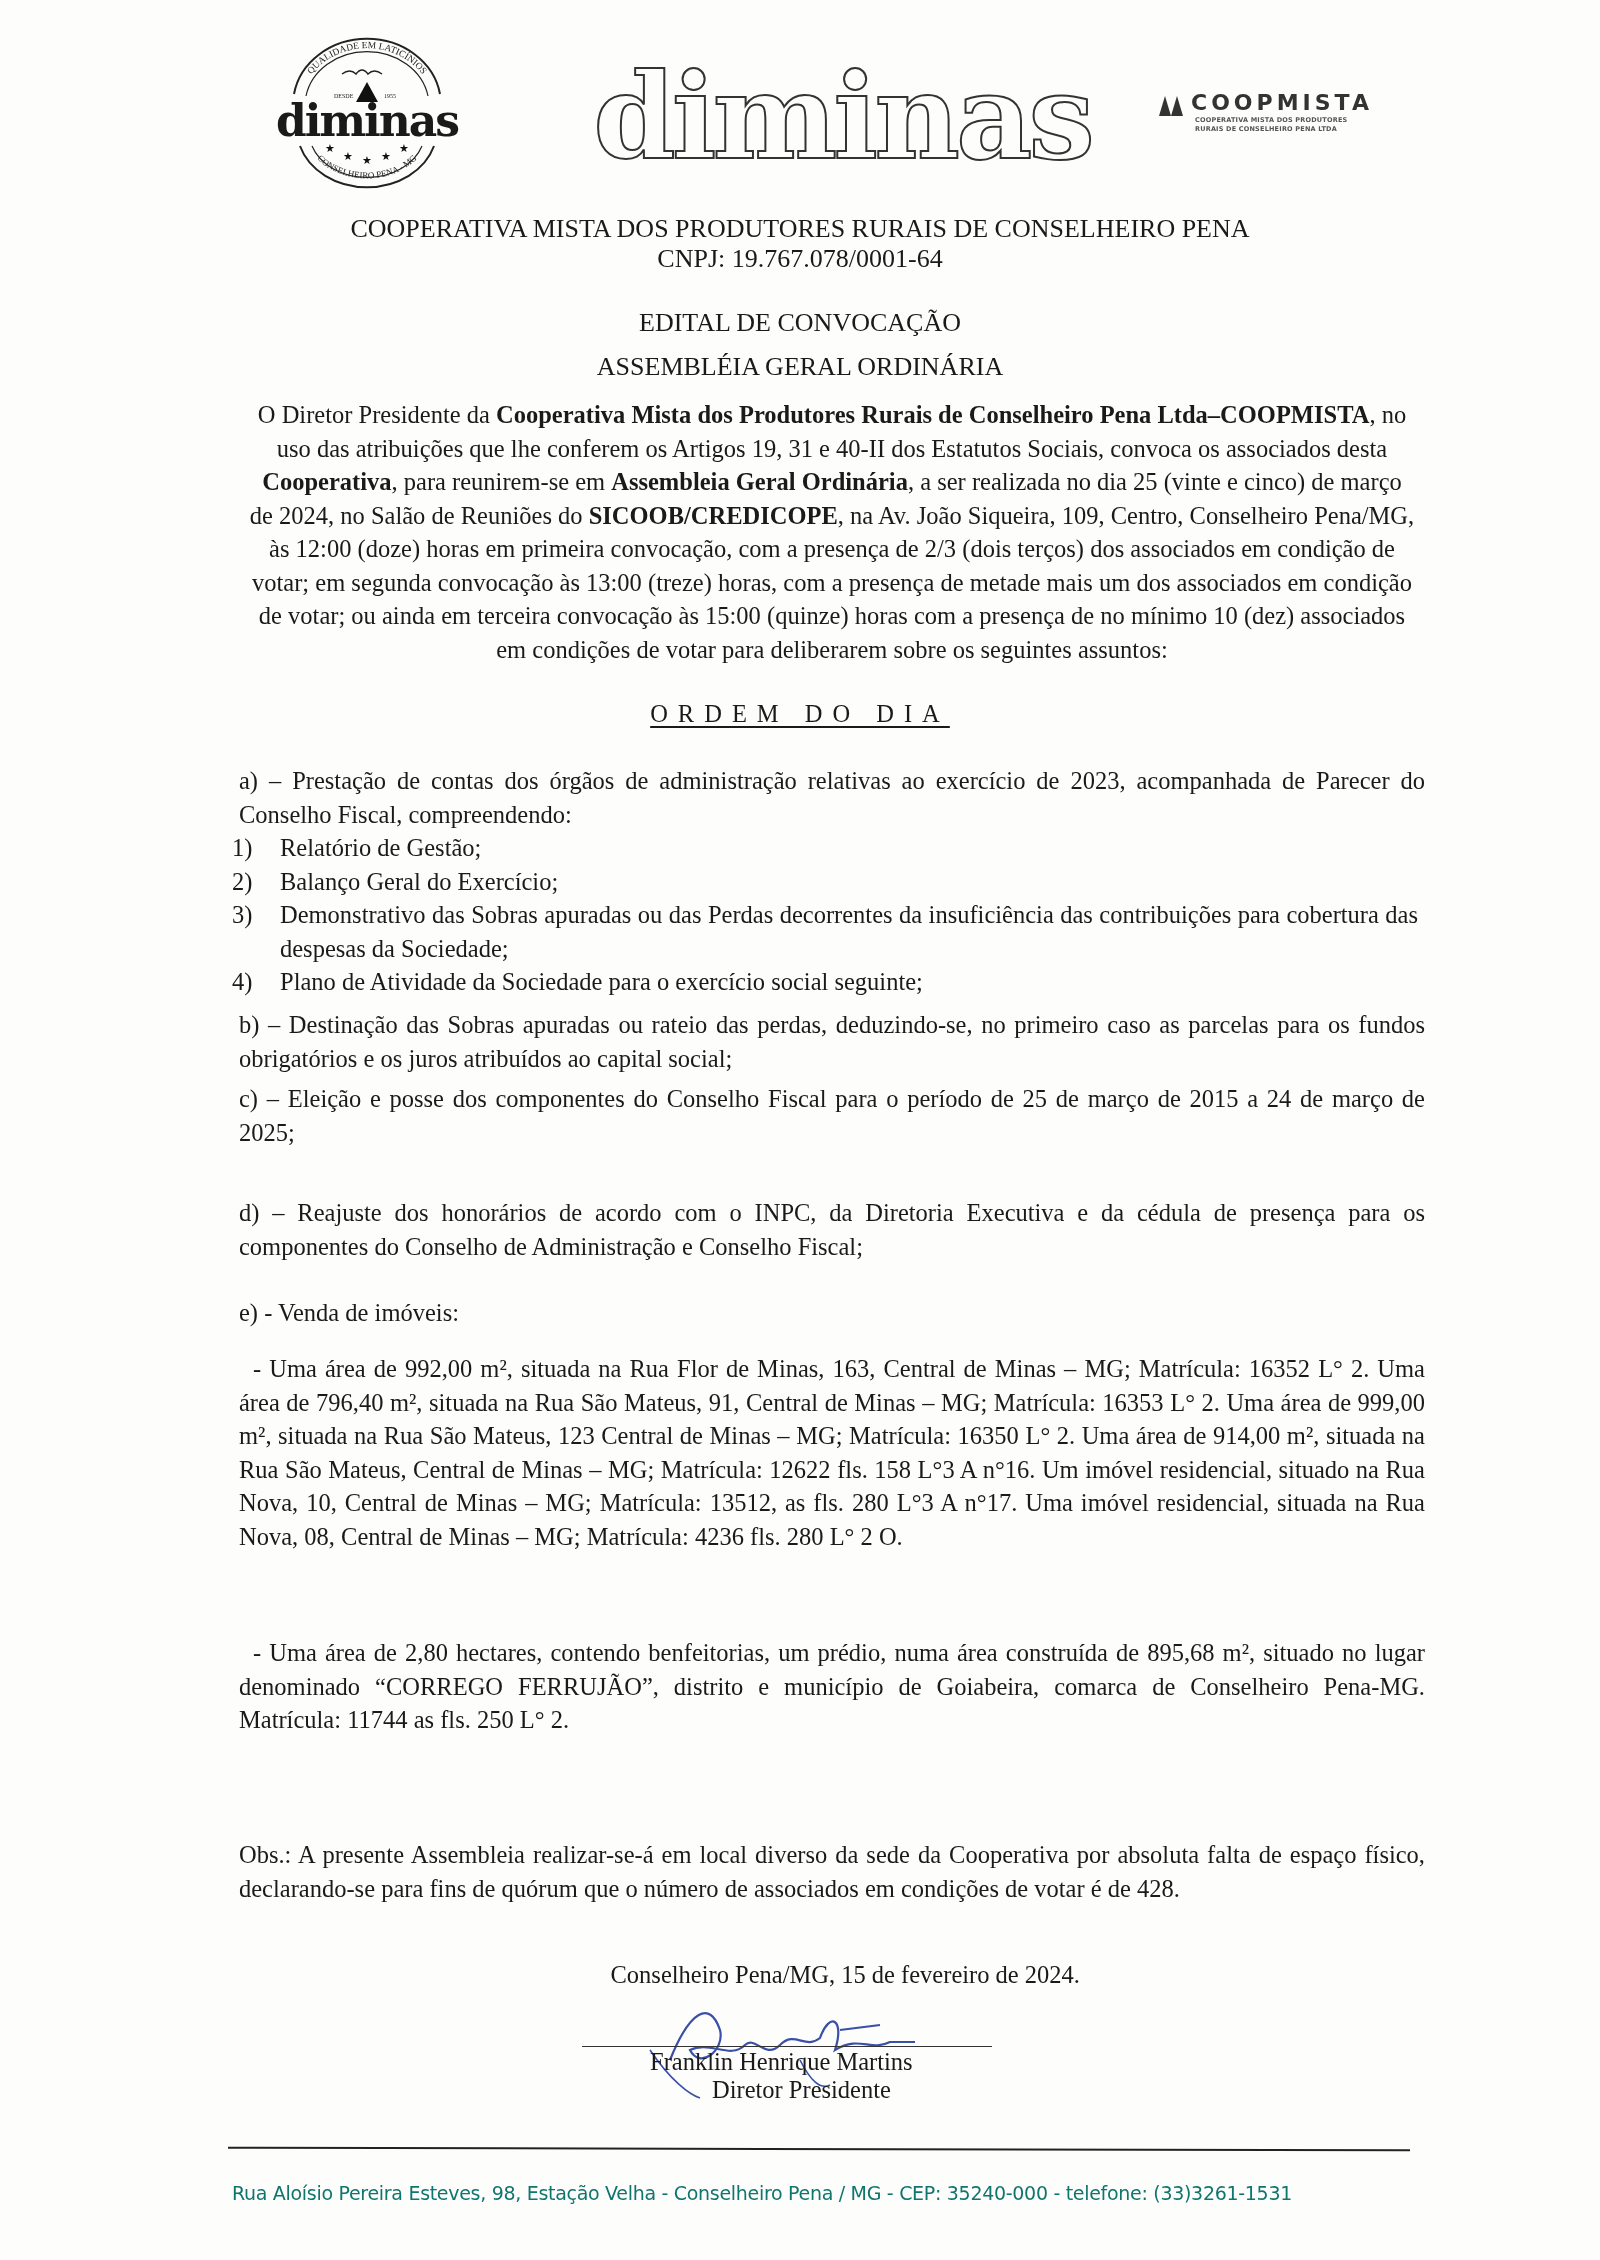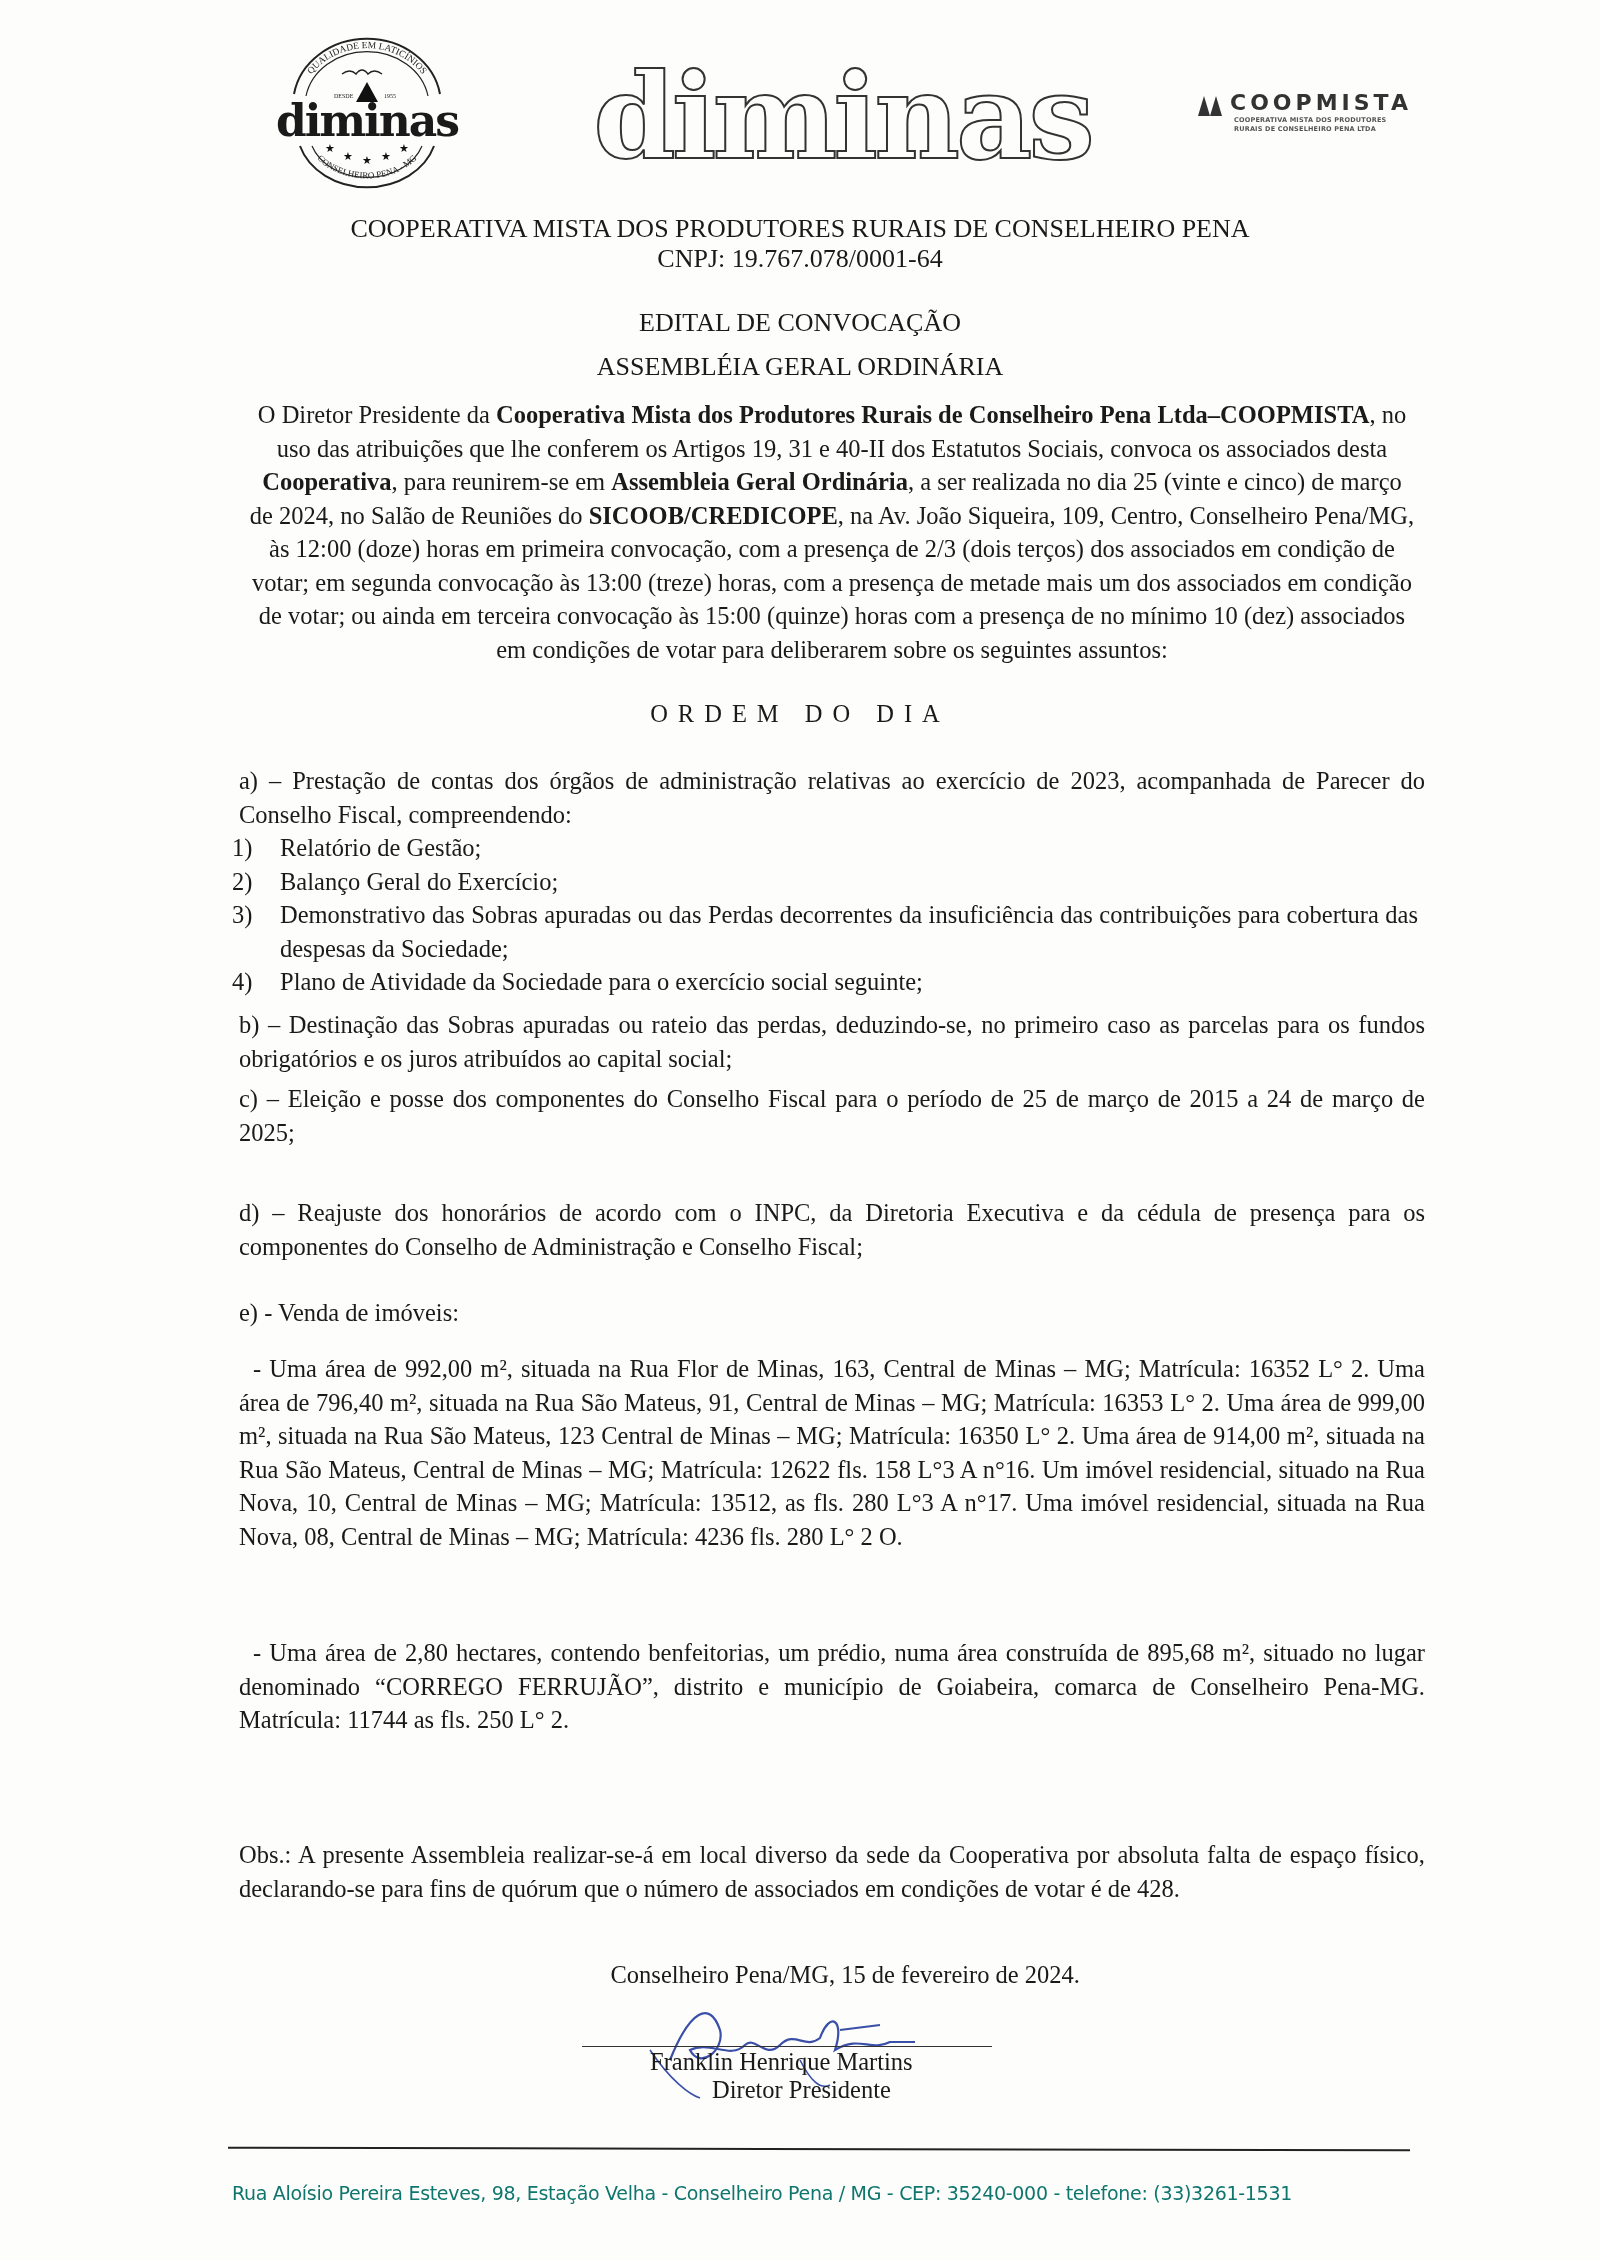--- a/index.html
+++ b/index.html
@@ -4,32 +4,32 @@
   <style>
     html, body { margin: 0; padding: 0; background: #ffffff; }
     body { width: 1600px; height: 2260px; position: relative; overflow: hidden; color: #1a1a1a; font-family: "Liberation Serif", "DejaVu Serif", serif; }
     .page { position: absolute; left: 0; top: 0; width: 1600px; height: 2260px; background: #fdfdfc; }
 
     
     .logo-badge { position: absolute; left: 272px; top: 22px; width: 190px; height: 180px; }
     .logo-badge svg { width: 100%; height: 100%; }
     .logo-outline { position: absolute; left: 572px; top: 62px; width: 540px; height: 110px; }
     .logo-outline svg { width: 100%; height: 100%; }
-    .logo-coop { position: absolute; left: 1196px; top: 94px; width: 240px; height: 50px; }
+    .logo-coop { position: absolute; left: 1157px; top: 94px; width: 240px; height: 50px; }
     .coop-mark { position: absolute; left: 0; top: 0; width: 30px; height: 24px; }
     .coop-word { position: absolute; left: 34px; top: -4px; font-family: "DejaVu Sans", sans-serif; font-weight: bold; font-size: 22px; letter-spacing: 4px; color: #333; }
     .coop-sub { position: absolute; left: 38px; top: 22px; font-family: "DejaVu Sans", sans-serif; font-weight: bold; font-size: 6.5px; color: #555; line-height: 9px; white-space: nowrap; letter-spacing: 0.2px; }
 
     
     .center { position: absolute; left: 0; width: 1600px; text-align: center; }
     .hdr { font-size: 26px; line-height: 30px; }
     .intro { position: absolute; left: 248px; width: 1168px; text-align: center; font-size: 24.5px; line-height: 33.5px; top: 398px; }
     .intro b { font-weight: bold; }
     .ordem { top: 700px; font-size: 24.5px; letter-spacing: 10px; }
-    .ordem span { text-underline-offset: 4px; }
+    .ordem span { text-decoration: underline; text-underline-offset: 4px; }
 
     .para { position: absolute; left: 239px; width: 1186px; text-align: justify; font-size: 24.5px; line-height: 33.5px; }
     .list { position: absolute; left: 232px; width: 1186px; font-size: 24.5px; line-height: 33.5px; }
     .list-item { display: flex; }
     .list-num { width: 48px; flex: none; }
     .list-text { flex: 1; }
 
     .indent { text-indent: 14px; }
 
     .signature-block { position: absolute; left: 560px; top: 1960px; width: 520px; height: 140px; }

